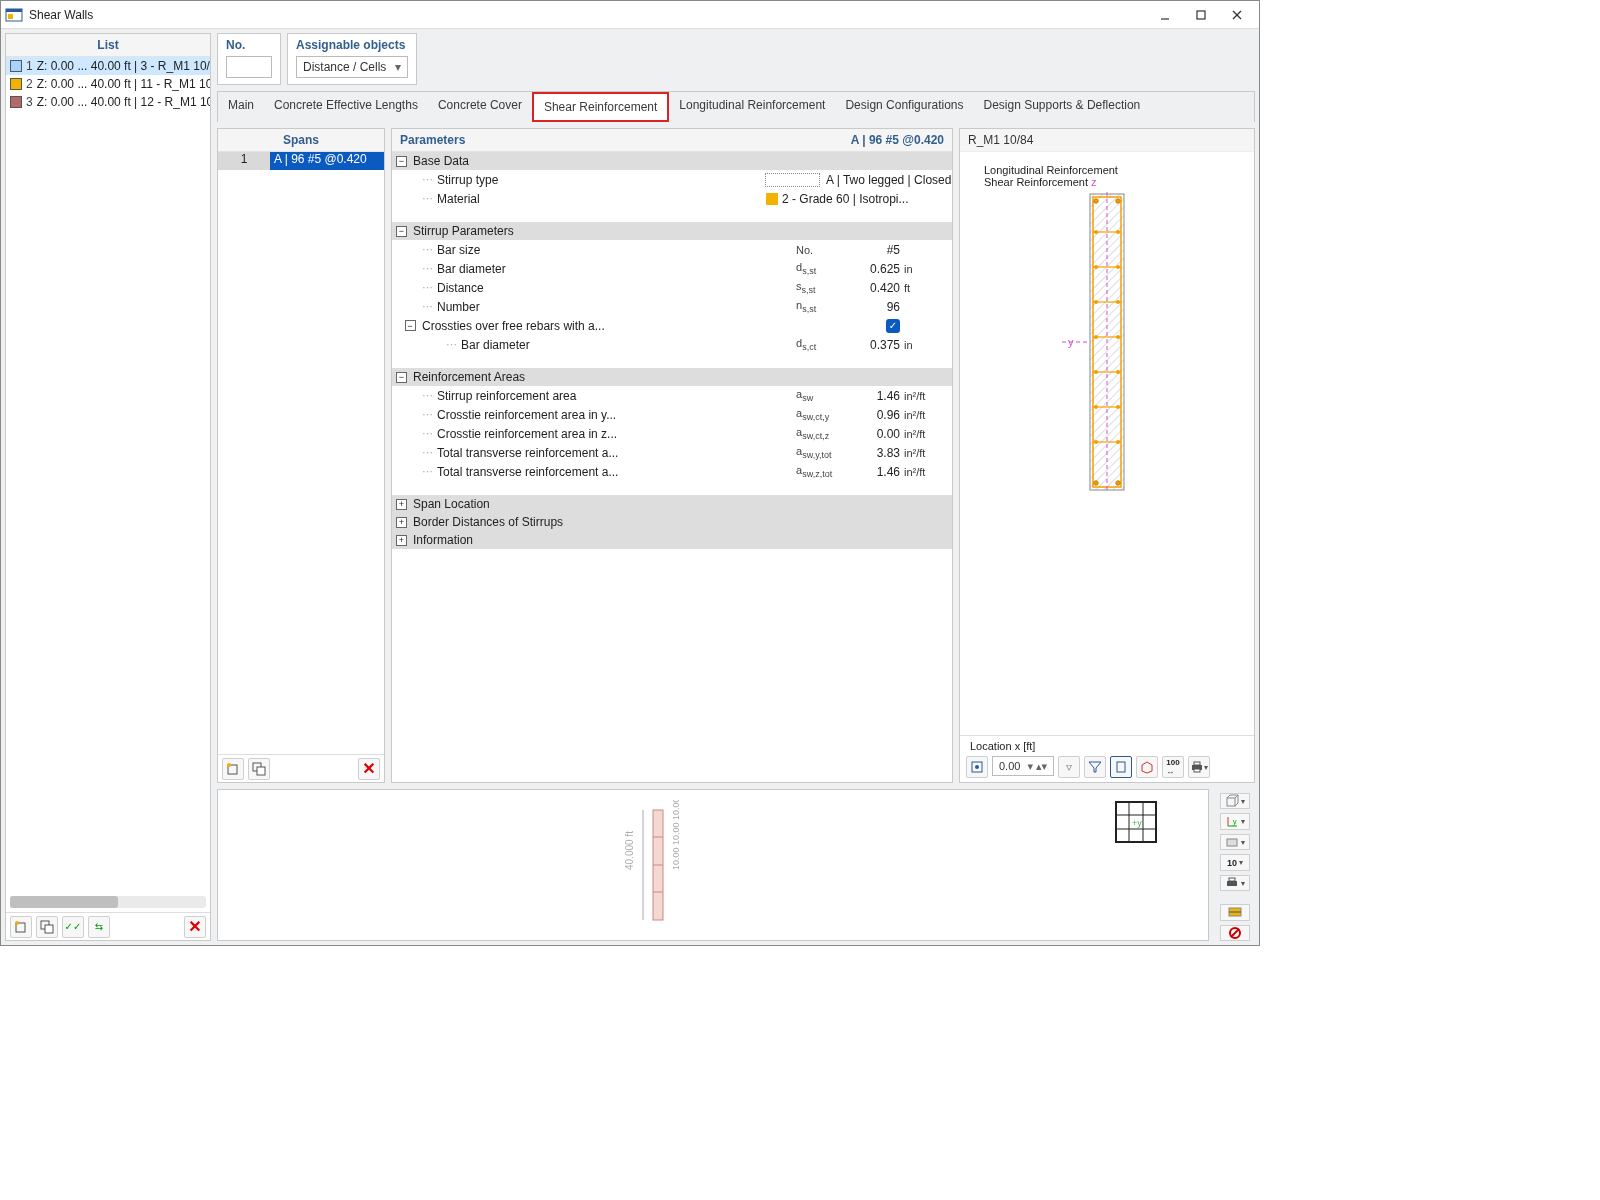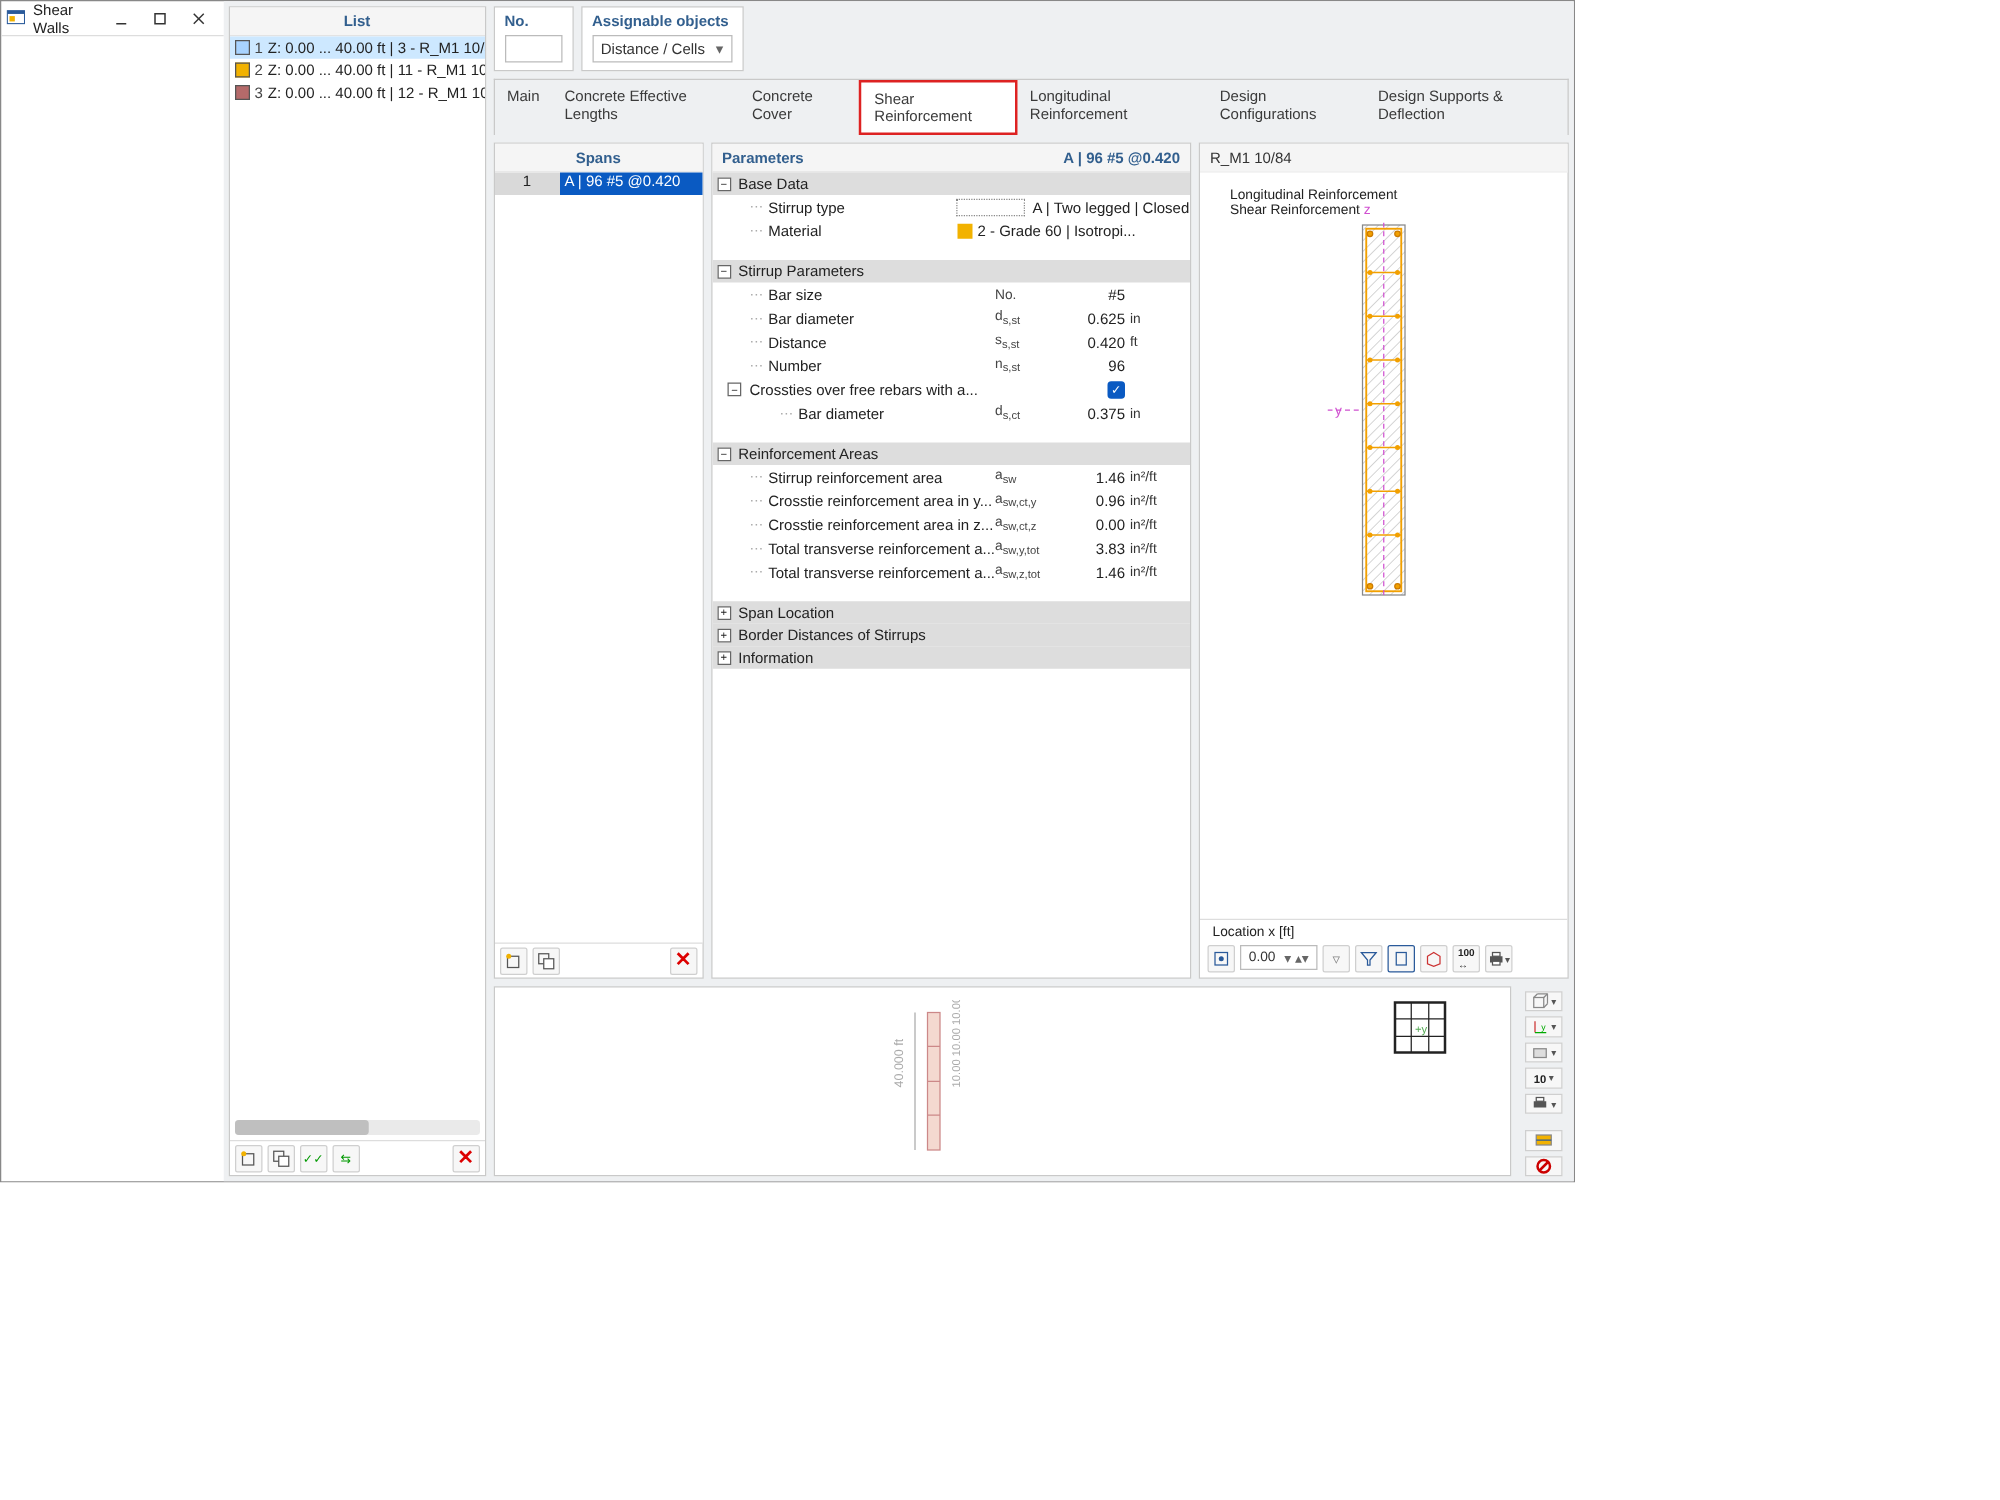--- a/index.html
+++ b/index.html
@@ -1,17 +1,17 @@
 <!DOCTYPE html>
 <html><head>
 <meta charset="utf-8">
 <style>
   * { box-sizing: border-box; }
   html, body { margin:0; padding:0; font-family: "Segoe UI", Arial, sans-serif; font-size:12px; color:#222; background:#fff;}
-  .window { width:1260px; height:946px; display:flex; flex-direction:row; border:1px solid #888; background:#fff;}
+  .window { width:1260px; height:946px; display:flex; flex-direction:column; border:1px solid #888; background:#fff;}
   .titlebar { height:28px; display:flex; align-items:center; padding:0 4px; border-bottom:1px solid #ddd;}
   .titlebar .icon { width:18px; height:18px; margin-right:6px; }
   .titlebar .spacer { flex:1; }
   .titlebtn { width:36px; height:24px; display:flex; align-items:center; justify-content:center; }
   .titlebtn svg { stroke:#333; }
   .body { flex:1; display:flex; gap:6px; padding:4px; background:#eef0f2; min-height:0;}
   .leftpanel { width:206px; display:flex; flex-direction:column; background:#fff; border:1px solid #c9c9c9;}
   .panel-hdr { font-weight:600; color:#325f8e; padding:4px 6px; border-bottom:1px solid #e3e3e3; background:#f5f5f5;text-align:center;}
   .list { flex:1; overflow:hidden; }
   .list-row { display:flex; align-items:center; height:18px; padding:0 4px; gap:4px; white-space:nowrap; overflow:hidden;}

